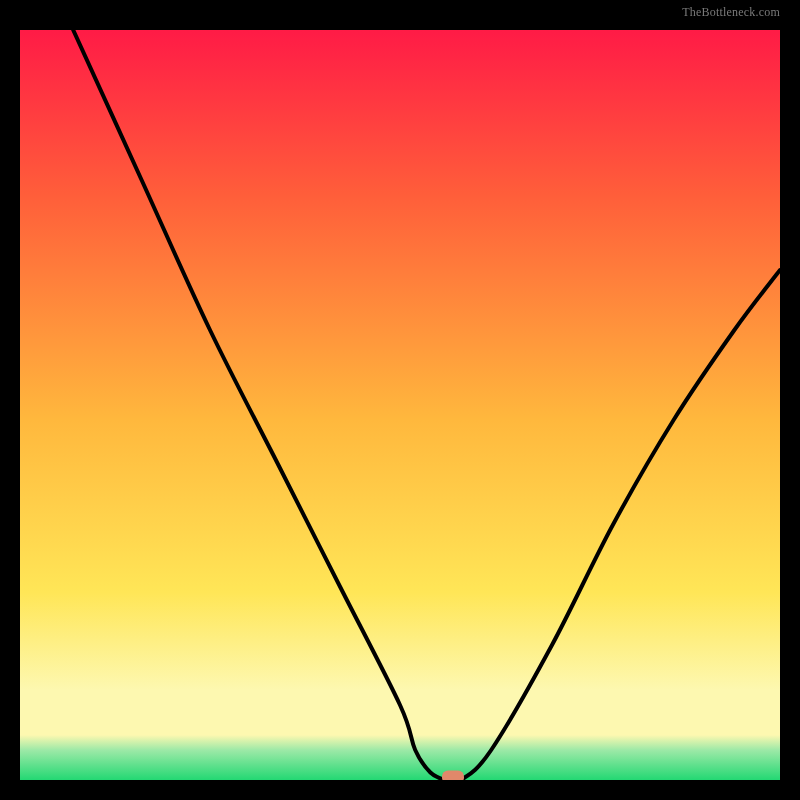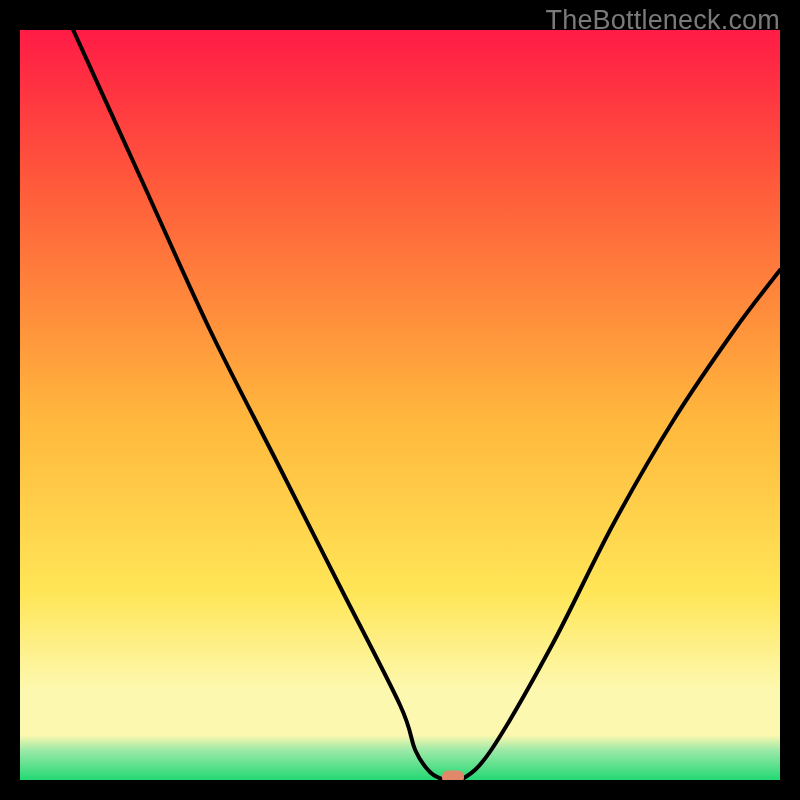--- a/index.html
+++ b/index.html
@@ -28,22 +28,22 @@
     position: absolute;
     left: 0;
     top: 0;
     width: 100%;
     height: 100%;
   }
   .watermark {
     position: absolute;
     top: 5px;
     right: 20px;
-    font-family: Liberation Sans, sans-serif;
-    font-size: 27px;
+    font-family: Liberation Serif, serif;
+    font-size: 12px;
     color: #7a7a7a;
     user-select: none;
     letter-spacing: 0.2px;
   }
   .curve {
     position: absolute;
     left: 0;
     top: 0;
     width: 100%;
     height: 100%;

